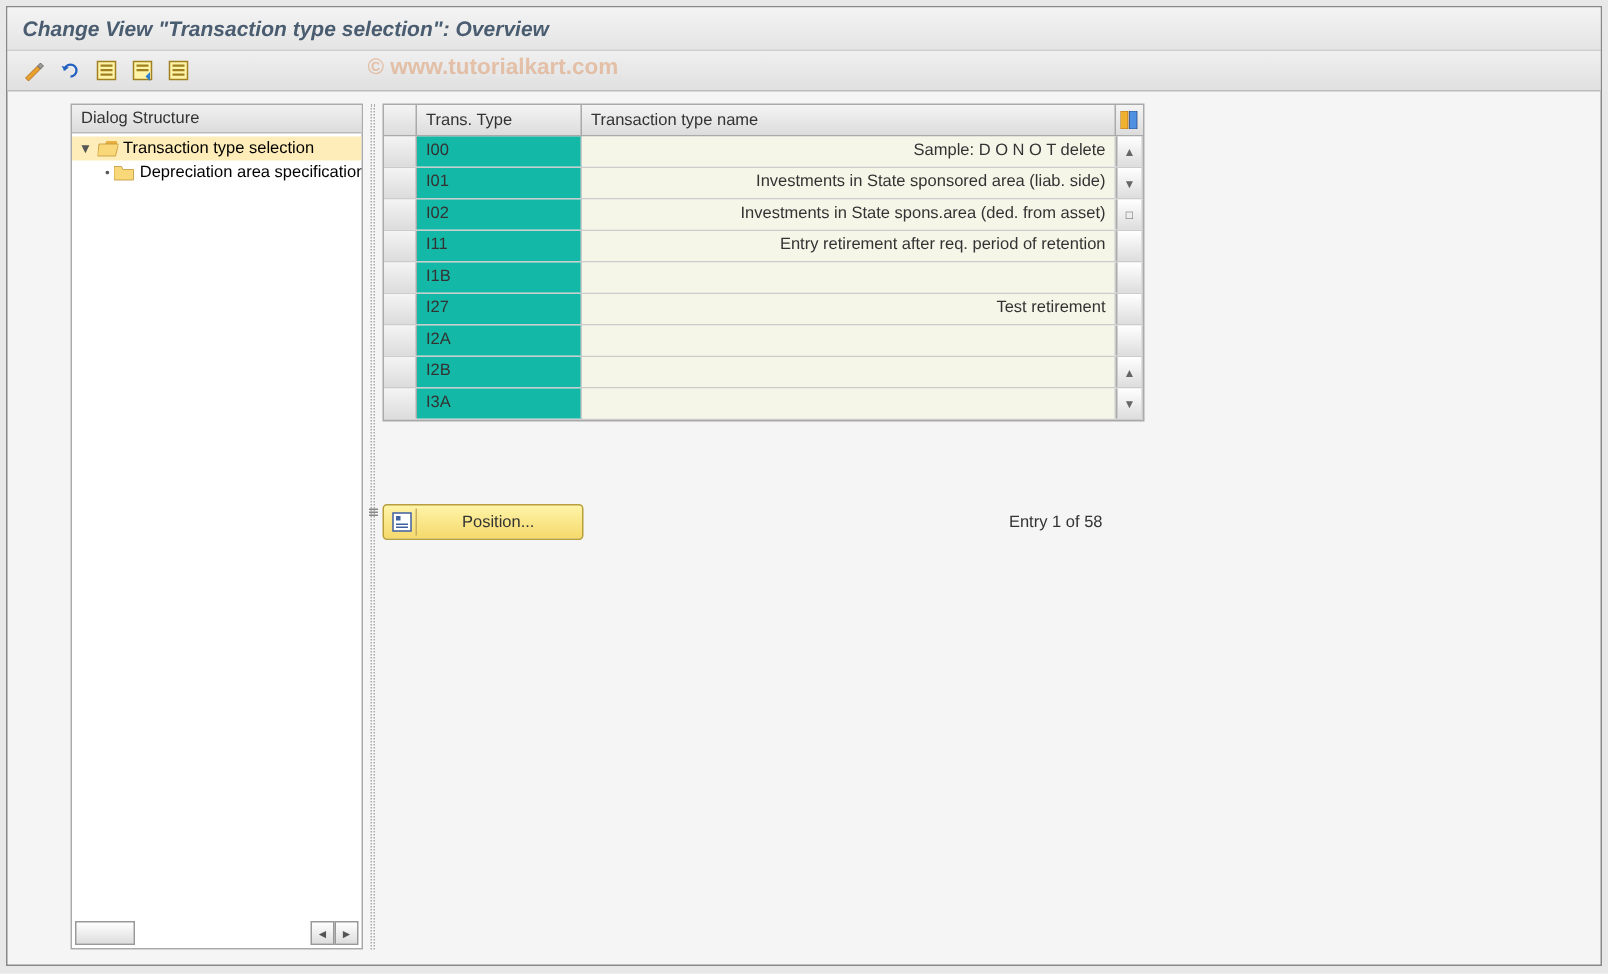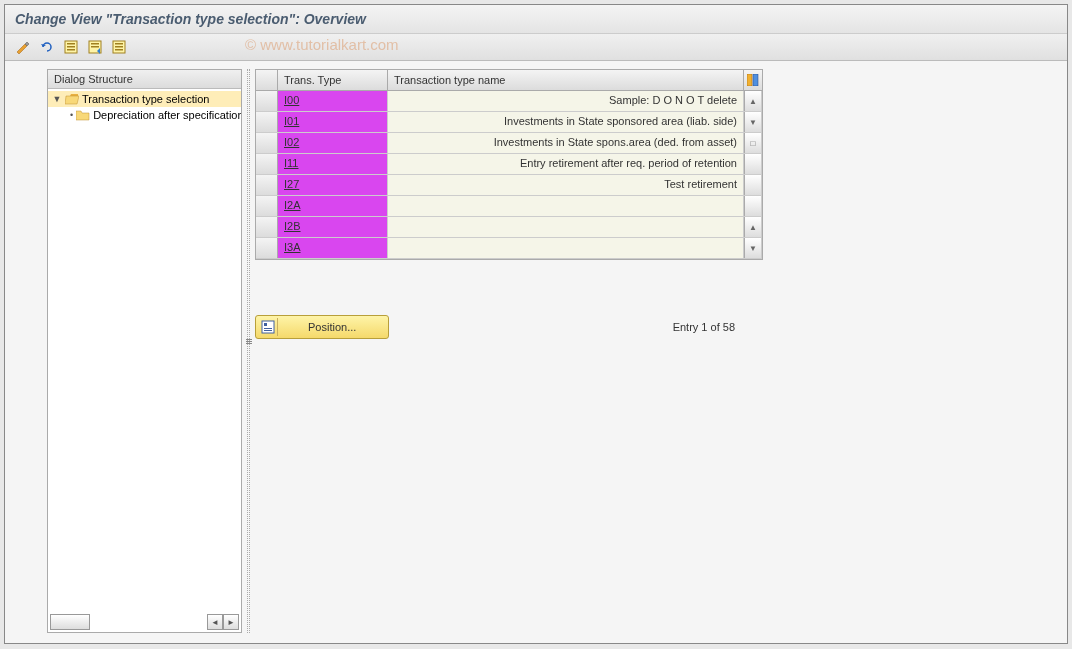--- a/index.html
+++ b/index.html
@@ -1,21 +1,21 @@
 <!DOCTYPE html>
 <html><head>
   <meta charset="utf-8">
   <style>
     * { box-sizing: border-box; margin: 0; padding: 0; }
     body { font-family: Arial, sans-serif; font-size: 11px; background: #e8e8e8; width: 1072px; height: 649px; overflow: hidden; position: relative; }
     .frame { border: 1px solid #888; margin: 4px; background: #f5f5f5; height: 640px; }
     .titlebar { background: linear-gradient(to bottom, #f4f4f4, #e4e4e4); padding: 6px 10px; font-weight: bold; font-style: italic; font-size: 14px; color: #4a5c70; border-bottom: 1px solid #ccc; }
     .toolbar { background: linear-gradient(to bottom, #f0f0f0, #e0e0e0); padding: 4px 8px; border-bottom: 1px solid #bbb; display: flex; gap: 4px; align-items: center; position: relative; }
     .tool-btn { width: 20px; height: 18px; display: inline-flex; align-items: center; justify-content: center; cursor: pointer; }
-    .watermark { position: absolute; left: 240px; top: 2px; color: rgba(220, 150, 100, 0.5); font-size: 15px; font-weight: normal; pointer-events: none; }
+    .watermark { position: absolute; left: 240px; top: 2px; color: rgba(220, 150, 100, 0.5); font-size: 15px; font-weight: bold; pointer-events: none; }
     .content { display: flex; padding: 8px; gap: 4px; height: calc(100% - 58px); }
     .sidebar { width: 195px; background: #fff; border: 1px solid #aaa; position: relative; margin-left: 34px; }
     .sidebar-title { background: linear-gradient(to bottom, #f0f0f0, #dcdcdc); padding: 3px 6px; font-size: 11px; color: #333; border-bottom: 1px solid #bbb; }
     .tree { padding: 2px 0; overflow: hidden; white-space: nowrap; }
     .tree-item { padding: 2px 4px; display: flex; align-items: center; gap: 3px; cursor: pointer; }
     .tree-item.selected { background: #feedb8; }
     .tree-item .caret { width: 10px; text-align: center; color: #555; font-size: 9px; }
     .folder-icon { width: 14px; height: 11px; display: inline-block; }
     .sidebar-scroll { position: absolute; bottom: 2px; left: 2px; right: 2px; display: flex; justify-content: space-between; }
     .h-scroll-btn { width: 16px; height: 16px; background: linear-gradient(to bottom,#fff,#ddd); border: 1px solid #999; display: flex; align-items: center; justify-content: center; font-size: 8px; color: #555; cursor: pointer; }
@@ -25,21 +25,21 @@
     .grid-header .col-sel { width: 22px; border-right: 1px solid #aaa; height: 20px; }
     .grid-header .col { padding: 3px 6px; border-right: 1px solid #aaa; color: #333; height: 20px; line-height: 14px; }
     .col-type { width: 110px; }
     .col-name { flex: 1; }
     .col-util { width: 18px; display: flex; align-items: center; justify-content: center; }
     .col-util svg { width: 12px; height: 12px; }
     .grid-body { }
     .grid-row { display: flex; border-bottom: 1px solid #ccc; height: 21px; }
     .grid-row .col-sel { width: 22px; background: linear-gradient(to bottom,#f4f4f4,#dcdcdc); border-right: 1px solid #aaa; }
     .grid-row .cell { padding: 3px 6px; border-right: 1px solid #ccc; color: #333; background: #f5f5e8; }
-    .grid-row .cell.type { width: 110px; background: #d946ef; text-decoration: underline; }
+    .grid-row .cell.type { width: 110px; background: #14b8a6; }
     .grid-row .cell.name { flex: 1; text-align: right; }
     .grid-row .cell.scroll { width: 18px; background: linear-gradient(to bottom,#fff,#ddd); border-left: 1px solid #aaa; display: flex; align-items: center; justify-content: center; font-size: 8px; color: #666; cursor: pointer; }
     .splitter { width: 3px; border-left: 1px dotted #aaa; border-right: 1px dotted #aaa; margin: 0 1px; cursor: col-resize; position: relative; }
     .splitter-handle { position: absolute; top: 270px; left: -2px; width: 6px; height: 8px; display: flex; flex-direction: column; gap: 1px; }
     .splitter-handle span { display: block; width: 6px; height: 1px; background: #888; }
     .footer-row { margin-top: 55px; display: flex; align-items: center; gap: 20px; width: 508px; }
     .pos-btn { display: flex; align-items: center; background: linear-gradient(to bottom, #fef4a8, #f5d96b); border: 1px solid #b89f3a; border-radius: 3px; padding: 2px; cursor: pointer; }
     .pos-btn .pos-icon { width: 20px; height: 18px; display: flex; align-items: center; justify-content: center; border-right: 1px solid #c9b060; }
     .pos-btn .pos-label { padding: 2px 30px; color: #333; }
     .entry-text { margin-left: auto; margin-right: 28px; color: #333; }
@@ -102,21 +102,21 @@
           </span>
           <span>Transaction type selection</span>
         </div>
         <div class="tree-item" style="padding-left:22px">
           <span class="caret">•</span>
           <span class="folder-icon">
             <svg width="14" height="11" viewBox="0 0 14 11">
                 <path d="M0 1 L5 1 L6 3 L13 3 L13 10 L0 10 Z" fill="#f8d878" stroke="#c09030" stroke-width="0.5"></path>
               </svg>
           </span>
-          <span>Depreciation after specification</span>
+          <span>Depreciation area specification</span>
         </div>
       </div>
       <div class="sidebar-scroll">
         <div style="display:flex;gap:2px;">
           <div class="h-scroll-btn" style="width:40px"></div>
         </div>
         <div style="display:flex;gap:0;">
           <div class="h-scroll-btn">◄</div>
           <div class="h-scroll-btn">►</div>
         </div>
@@ -162,20 +162,26 @@
               <div class="cell scroll">□</div>
             </div>
             <div class="grid-row">
               <div class="col-sel"></div>
               <div class="cell type">I11</div>
               <div class="cell name">Entry retirement after req. period of retention</div>
               <div class="cell scroll"></div>
             </div>
             <div class="grid-row">
               <div class="col-sel"></div>
+              <div class="cell type">I1B</div>
+              <div class="cell name"></div>
+              <div class="cell scroll"></div>
+            </div>
+            <div class="grid-row">
+              <div class="col-sel"></div>
               <div class="cell type">I27</div>
               <div class="cell name">Test retirement</div>
               <div class="cell scroll"></div>
             </div>
             <div class="grid-row">
               <div class="col-sel"></div>
               <div class="cell type">I2A</div>
               <div class="cell name"></div>
               <div class="cell scroll"></div>
             </div>

